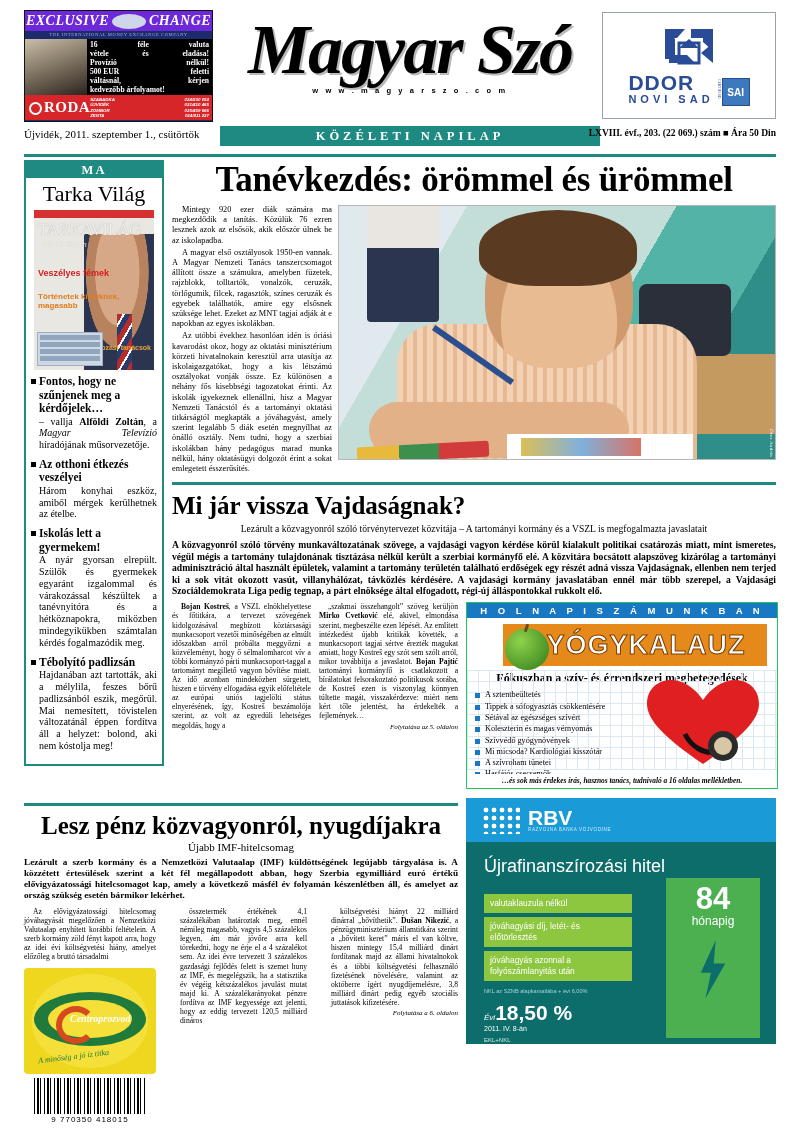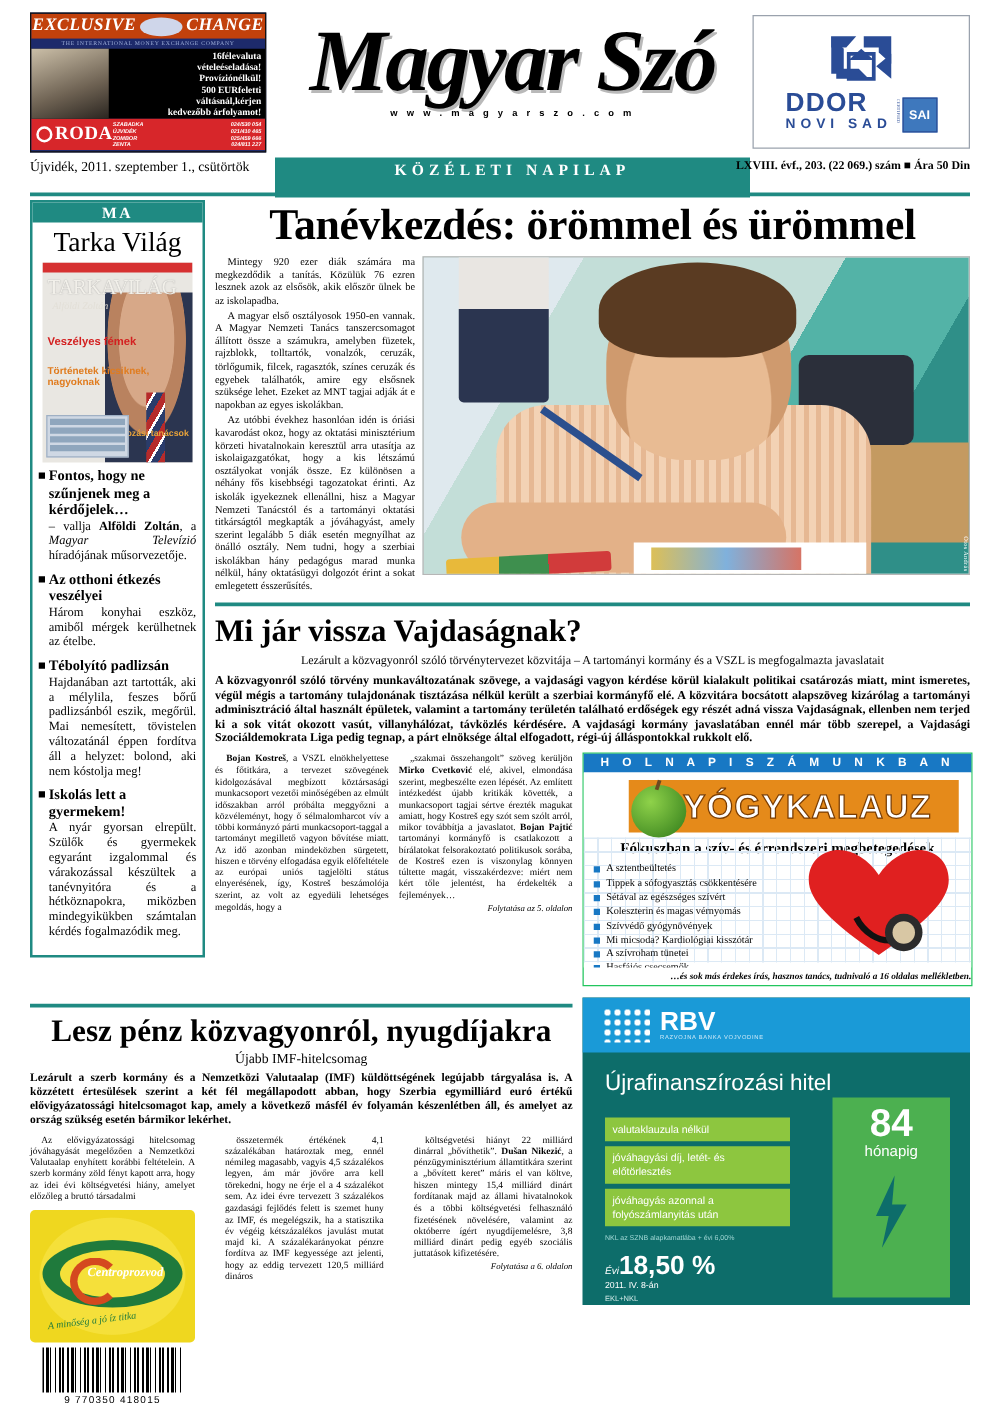--- a/index.html
+++ b/index.html
@@ -12,49 +12,49 @@
   .reg-r{right:4px;top:40px;}
   .reg-label{font-size:5px;color:#666;line-height:7px;text-align:center;}
   .cmyk{position:absolute;width:10px;}
   .cmyk div{width:10px;height:15px;}
 
   .sheet{position:absolute;left:24px;top:8px;width:752px;height:1120px;}
 
   
   .header{position:relative;height:150px;}
   .exad{position:absolute;left:0;top:2px;width:187px;height:110px;border:1px solid #111;background:#1d2a6b;overflow:hidden;}
-  .exad-top{height:20px;background:#c2410c;color:#fff;display:flex;align-items:center;justify-content:center;}
+  .exad-top{height:20px;background:#6d28d9;color:#fff;display:flex;align-items:center;justify-content:center;}
   .exad-top .ex{font-family:"Liberation Serif",serif;font-weight:bold;font-style:italic;font-size:14px;letter-spacing:.5px;color:#fff;}
   .exad-top .globe{width:34px;height:15px;background:#cfd6ea;border-radius:50%;margin:0 3px;display:inline-block;}
   .exad-sub{height:8px;background:#1d2a6b;color:#9fb0da;font-size:4.6px;letter-spacing:.6px;text-align:center;line-height:8px;}
   .exad-mid{height:56px;background:#000;display:flex;}
   .exad-mid .stat{width:62px;height:56px;background:linear-gradient(160deg,#cbbfa8,#6d6152 60%,#2a2520);}
   .exad-mid .txt{flex:1;padding:1px 3px 0 3px;color:#fff;font-family:"Liberation Serif",serif;font-weight:bold;font-size:7.6px;line-height:9.1px;}
-  .exad-mid .txt p{margin:0;display:flex;justify-content:flex-end;}
+  .exad-mid .txt p{margin:0;display:flex;justify-content:space-between;}
   .exad-bot{height:25px;background:#d7262a;display:flex;align-items:center;color:#fff;}
   .exad-bot .roda{font-family:"Liberation Serif",serif;font-weight:bold;font-size:15px;padding-left:4px;letter-spacing:.5px;}
   .exad-bot .dot{width:9px;height:9px;border-radius:50%;border:2px solid #fff;display:inline-block;margin-right:2px;vertical-align:middle;}
   .exad-bot .phones{flex:1;font-size:4.4px;line-height:5.4px;padding-right:3px;font-family:"Liberation Sans",sans-serif;font-weight:bold;}
   .exad-bot .phones span{display:flex;justify-content:space-between;}
 
   .mastlogo{position:absolute;left:196px;top:0px;width:380px;text-align:center;}
   .mastlogo .word{font-family:"Liberation Serif",serif;font-weight:bold;font-style:italic;font-size:70px;line-height:84px;letter-spacing:-2px;color:#000;white-space:nowrap;text-shadow:2px 2px 0 #b9b9b9;}
   .mastlogo .url{font-family:"Liberation Sans",sans-serif;font-size:7.5px;letter-spacing:2.6px;font-weight:bold;margin-top:-6px;}
 
   .ddor{position:absolute;right:0px;top:4px;width:172px;height:105px;border:1px solid #9aa2ad;background:#fff;display:flex;flex-direction:column;align-items:center;justify-content:center;}
   .ddor-mark{width:56px;height:44px;position:relative;}
   .ddor-row{display:flex;align-items:flex-end;gap:3px;margin-top:4px;}
   .ddor-name{font-family:"Liberation Sans",sans-serif;font-weight:bold;font-size:21px;letter-spacing:1px;color:#2a4c96;line-height:20px;}
   .ddor-city{font-family:"Liberation Sans",sans-serif;font-weight:bold;font-size:11px;letter-spacing:4px;color:#2a4c96;text-align:center;line-height:13px;}
   .sai{width:26px;height:26px;border:1px solid #2a4c96;display:flex;align-items:center;justify-content:center;font-family:"Liberation Sans",sans-serif;font-weight:bold;font-size:10px;color:#fff;background:#3e78bd;}
   .sai-wrap{display:flex;align-items:center;gap:1px;}
   .sai-strip{writing-mode:vertical-rl;font-size:3.4px;color:#2a4c96;letter-spacing:.3px;height:26px;}
 
   .dateline{position:absolute;left:0;top:120px;font-size:11px;font-family:"Liberation Serif",serif;}
-  .tealbar{position:absolute;left:196px;top:118px;width:380px;height:32px;background:#1f8a82;color:#fff;text-align:center;font-family:"Liberation Serif",serif;font-size:12.5px;letter-spacing:4px;line-height:20px;font-weight:bold;}
+  .tealbar{position:absolute;left:196px;top:118px;width:380px;height:20px;background:#1f8a82;color:#fff;text-align:center;font-family:"Liberation Serif",serif;font-size:12.5px;letter-spacing:4px;line-height:20px;font-weight:bold;}
   .issueline{position:absolute;right:0;top:120px;font-size:9.5px;font-weight:bold;font-family:"Liberation Serif",serif;}
 
   .rule-thick{position:absolute;left:0;top:146px;width:752px;height:3px;background:#1f8a82;}
 
   
   .body{position:absolute;left:0;top:152px;width:752px;height:968px;}
 
   
   .macol{position:absolute;left:0;top:0;width:140px;}
   .mabox{border:2px solid #1f8a82;padding:0;}
@@ -119,21 +119,21 @@
   .gy-logo{position:relative;height:42px;margin:2px 4px 0 30px;background:#e58a1a;display:flex;align-items:center;justify-content:center;}
   .gy-logo span{font-family:"Liberation Sans",sans-serif;font-weight:bold;font-size:27px;color:#fff;letter-spacing:1px;-webkit-text-stroke:1px #7a3c00;}
   .gy-apple{position:absolute;left:2px;top:4px;width:44px;height:42px;border-radius:50%;background:radial-gradient(circle at 35% 32%,#8fd24a,#2f7a19);z-index:3;}
   .gy-apple:after{content:"";position:absolute;left:20px;top:-4px;width:3px;height:8px;background:#6b4a22;transform:rotate(18deg);}
   .gy-foc{text-align:center;font-family:"Liberation Serif",serif;font-weight:bold;font-size:12px;margin:5px 0 3px;}
   .gy-list{font-family:"Liberation Serif",serif;font-size:8.2px;line-height:11.3px;position:relative;z-index:2;}
   .gy-list div{padding-left:12px;position:relative;}
   .gy-list div:before{content:"";position:absolute;left:2px;top:4px;width:5px;height:5px;background:#1878c4;}
   .gy-heart{position:absolute;right:6px;top:54px;width:146px;height:96px;z-index:1;}
   .gy-ecg{position:absolute;left:0;top:52px;width:100%;height:100px;background:repeating-linear-gradient(90deg,#dce9f5 0 1px,transparent 1px 11px),repeating-linear-gradient(0deg,#dce9f5 0 1px,transparent 1px 11px);z-index:0;}
-  .gy-foot{font-family:"Liberation Serif",serif;font-weight:bold;font-style:italic;font-size:7.4px;text-align:right;padding:2px 0 3px;position:relative;z-index:4;}
+  .gy-foot{font-family:"Liberation Serif",serif;font-weight:bold;font-style:italic;font-size:7.4px;text-align:center;padding:2px 0 3px;position:relative;z-index:4;}
 
   
   .rbv{position:absolute;left:294px;top:196px;width:310px;height:246px;background:#0d6d6a;overflow:hidden;}
   .rbv-top{height:44px;background:#1a9ad7;display:flex;align-items:center;padding-left:16px;gap:8px;}
   .rbv-dots{width:38px;height:28px;background:
      radial-gradient(circle at 4px 4px,#fff 2.4px,transparent 2.6px) 0 0/8px 8px repeat;}
   .rbv-name{font-family:"Liberation Sans",sans-serif;font-weight:bold;font-size:21px;color:#fff;line-height:19px;}
   .rbv-sub{font-family:"Liberation Sans",sans-serif;font-size:4.6px;color:#cfeaf8;letter-spacing:.6px;}
   .rbv-h{font-family:"Liberation Sans",sans-serif;font-size:18px;color:#fff;padding:14px 0 10px 18px;}
   .rbv-left{position:absolute;left:18px;top:96px;width:148px;}
@@ -301,46 +301,46 @@
         <div class="ma-title">MA</div>
         <div class="ma-name">Tarka Világ</div>
 
         <div class="ma-cover">
           <div class="cov-red"></div>
           <div class="cov-face"></div>
           <div class="cov-tie"></div>
           <div class="cov-logo">TARKAVILÁG</div>
           <div class="cov-sig">Alföldi Zoltán</div>
           <div class="cov-t1">Veszélyes fémek</div>
-          <div class="cov-t2">Történetek kicsiknek, nagyoknak</div>
+          <div class="cov-t2">Történetek kicsiknek, magasabb</div>
           <div class="cov-t3">Táplálkozási tanácsok</div>
           <div class="cov-thumbs">
                 <i></i>
                 <i></i>
                 <i></i>
                 <i></i>
               </div>
         </div>
 
         <div class="ma-items">
           <div class="ma-item">
             <div class="ma-head"><span class="sq"></span><span>Fontos, hogy ne szűnjenek meg a kérdőjelek…</span></div>
             <div class="ma-sub"><span>– vallja </span><b>Alföldi Zoltán</b><span>, a </span><i>Magyar Televízió</i><span> híradójának műsorvezetője.</span></div>
           </div>
           <div class="ma-item">
             <div class="ma-head"><span class="sq"></span><span>Az otthoni étkezés veszélyei</span></div>
             <div class="ma-sub">Három konyhai eszköz, amiből mérgek kerülhetnek az ételbe.</div>
           </div>
           <div class="ma-item">
+            <div class="ma-head"><span class="sq"></span><span>Iskolás lett a gyermekem!</span></div>
+            <div class="ma-sub">A nyár gyorsan elrepült. Szülők és gyermekek egyaránt izgalommal és várakozással készültek a tanévnyitóra és a hétköznapokra, miközben mindegyikükben számtalan kérdés fogalmazódik meg.</div>
+          </div>
+          <div class="ma-item">
             <div class="ma-head"><span class="sq"></span><span>Tébolyító padlizsán</span></div>
             <div class="ma-sub">Hajdanában azt tartották, aki a mélylila, feszes bőrű padlizsánból eszik, megőrül. Mai nemesített, tövistelen változatánál éppen fordítva áll a helyzet: bolond, aki nem kóstolja meg!</div>
-          </div>
-          <div class="ma-item">
-            <div class="ma-head"><span class="sq"></span><span>Iskolás lett a gyermekem!</span></div>
-            <div class="ma-sub">A nyár gyorsan elrepült. Szülők és gyermekek egyaránt izgalommal és várakozással készültek a tanévnyitóra és a hétköznapokra, miközben mindegyikükben számtalan kérdés fogalmazódik meg.</div>
           </div>
         </div>
       </div>
     </div>
 
     <div class="main">
 
       <h1 class="lead-title">Tanévkezdés: örömmel és ürömmel</h1>
 
       <div class="lead-grid">

